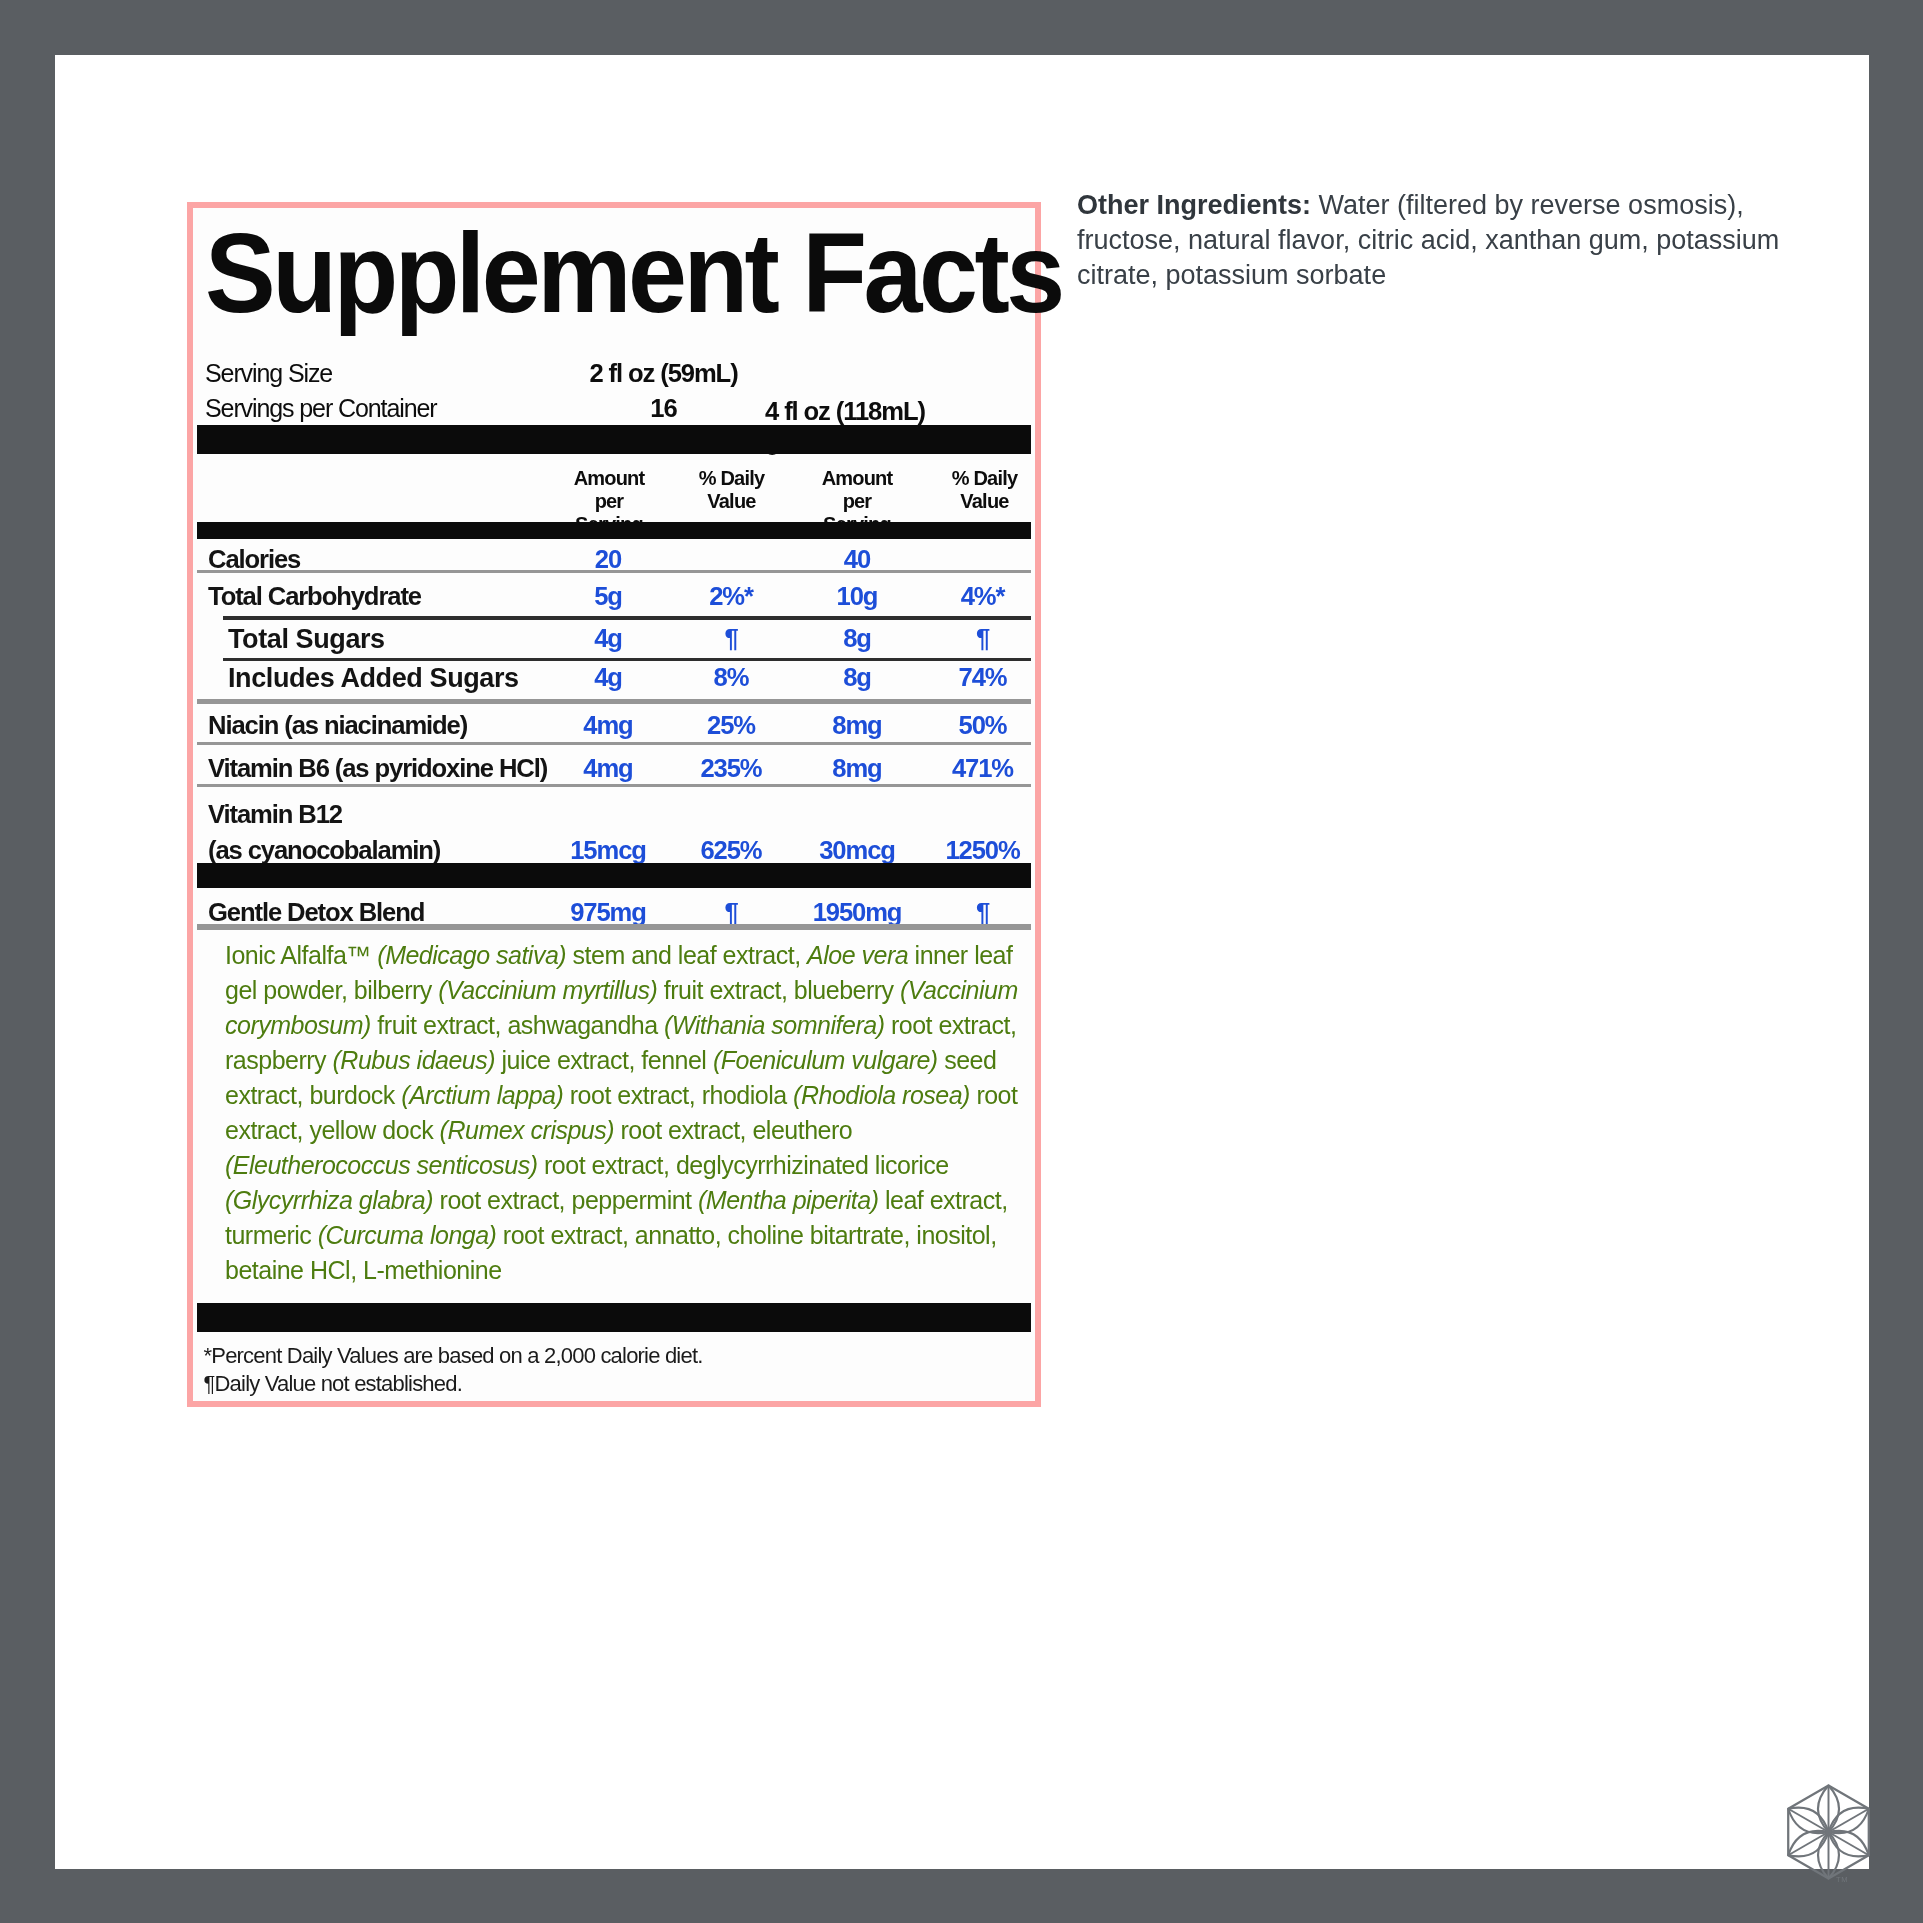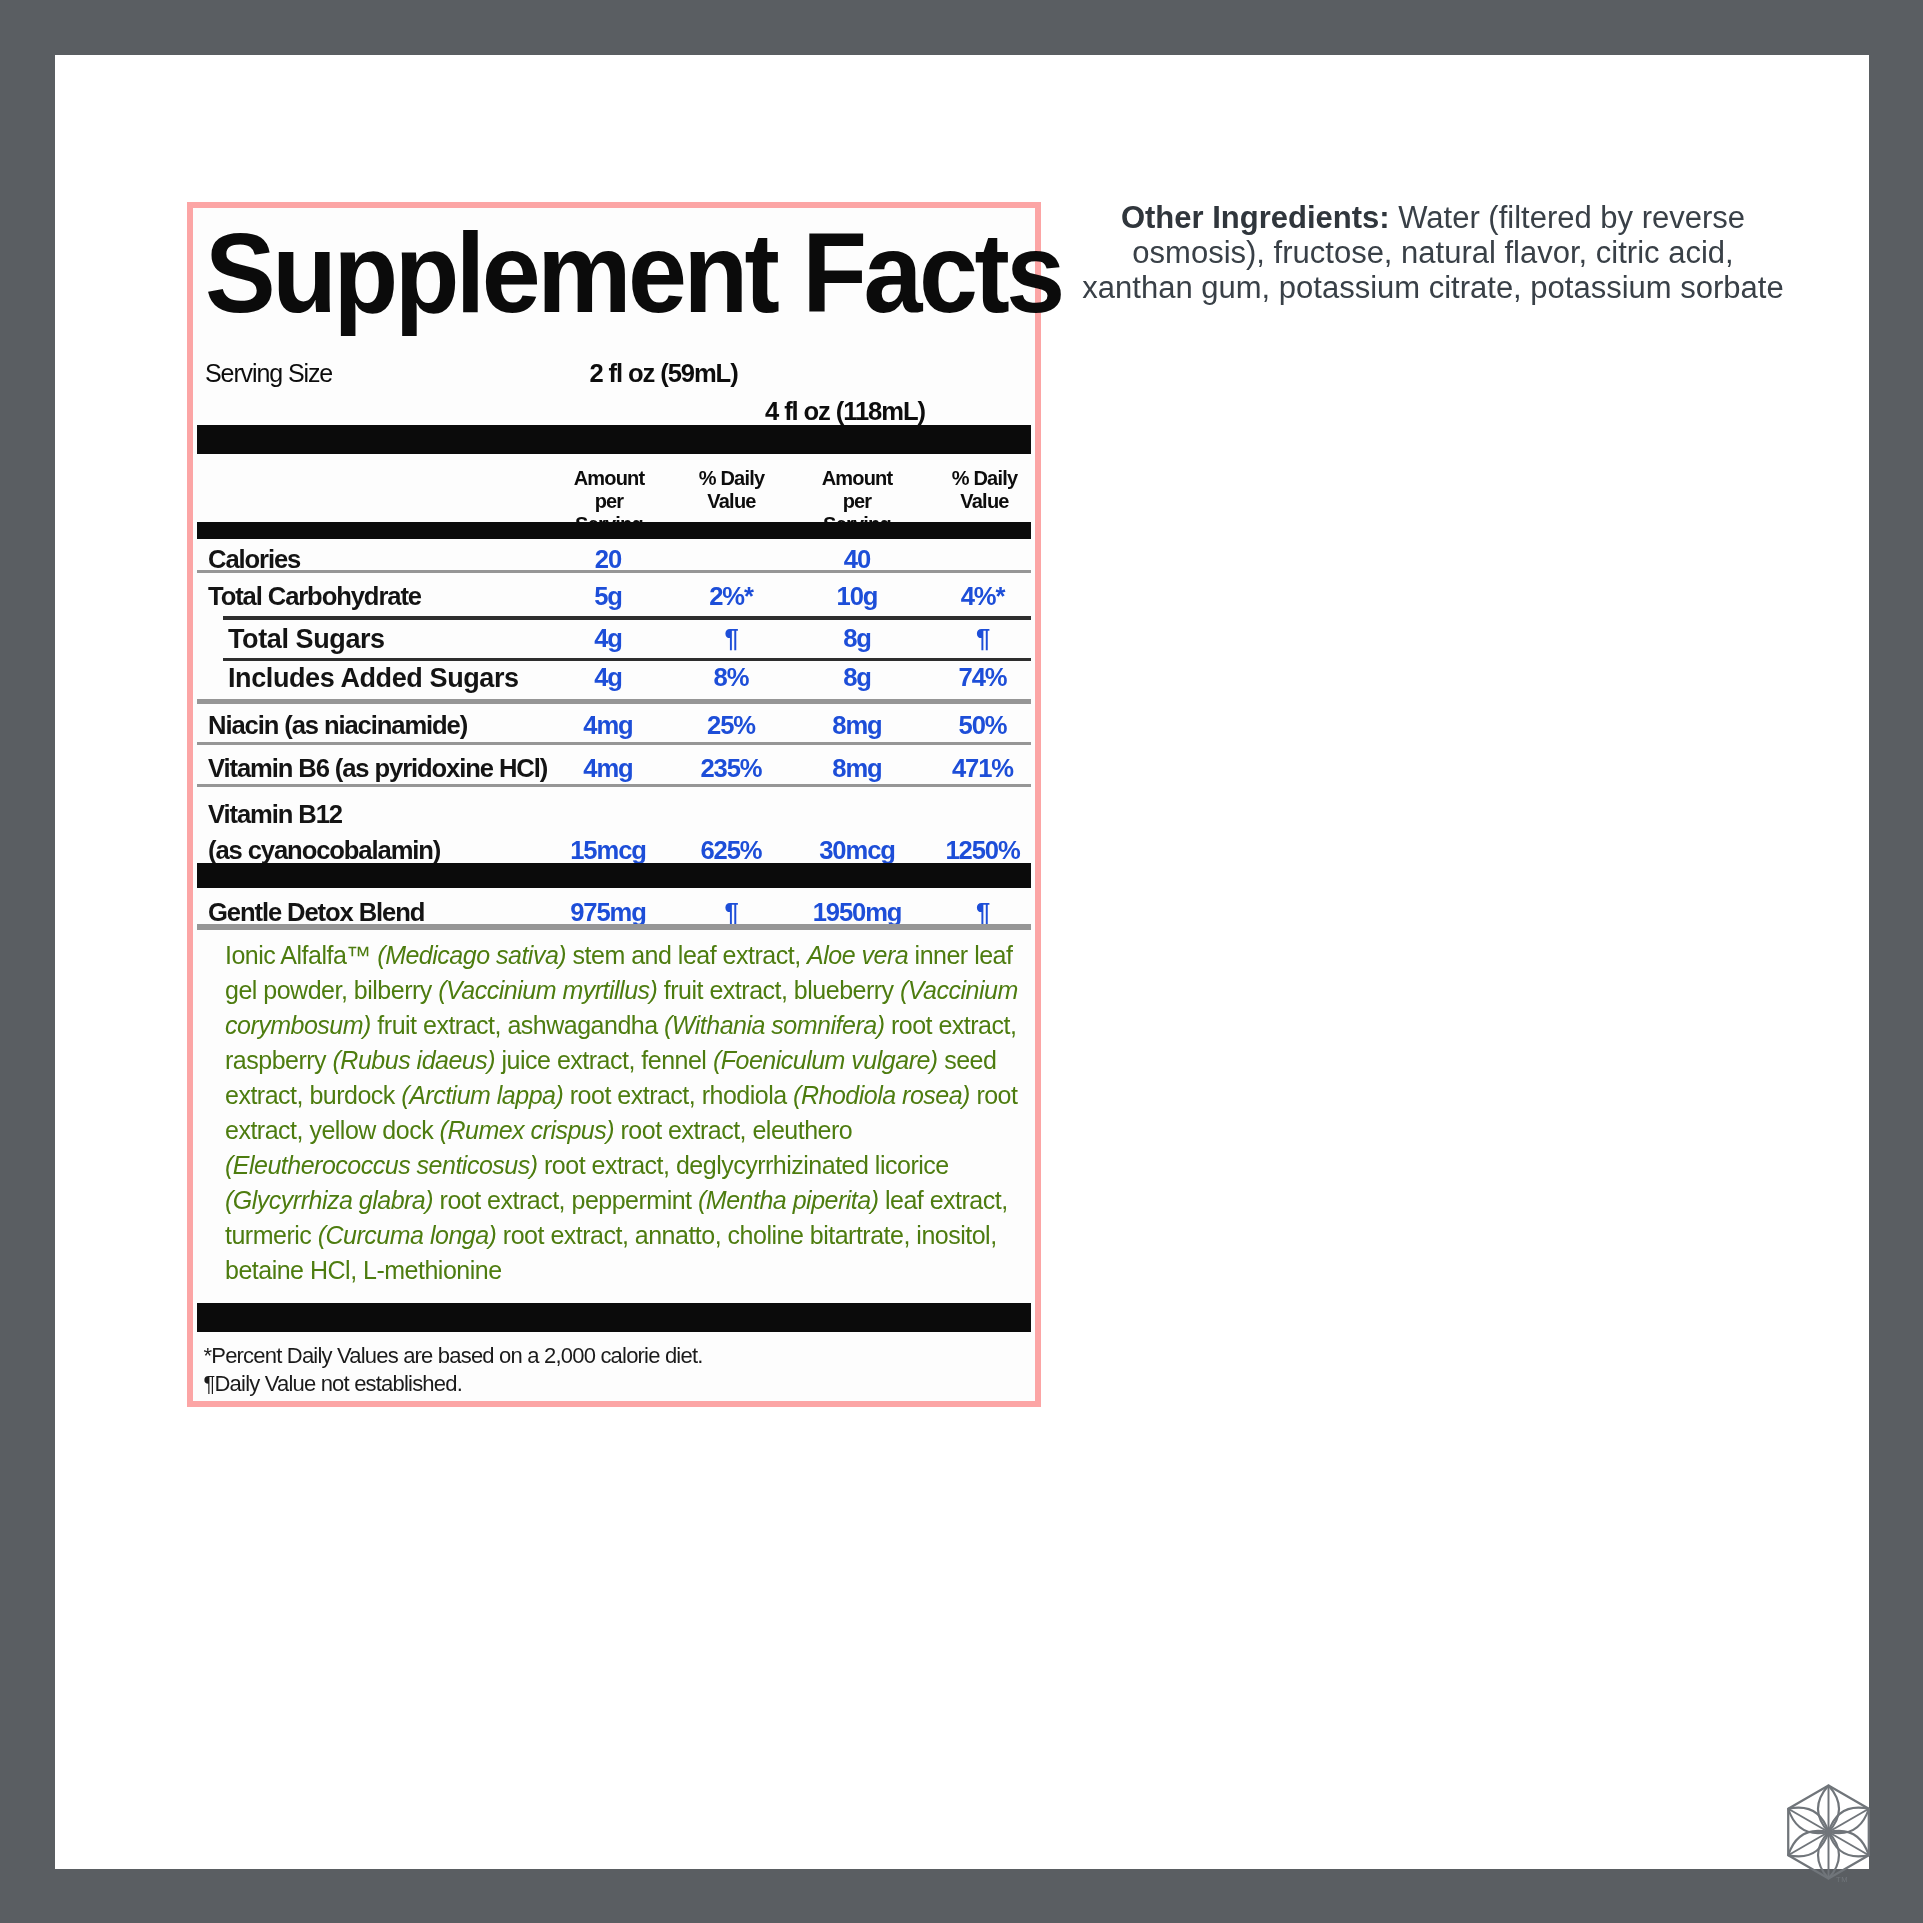--- a/index.html
+++ b/index.html
@@ -47,41 +47,46 @@
   .c2{left:478px;width:120px;}
   .c3{left:604px;width:120px;}
   .c4{left:735px;width:109px;}
   .blend-desc{
     position:absolute;left:32px;top:730px;width:806px;
     font-size:25px;line-height:35px;letter-spacing:-0.5px;color:#4d7c0f;
   }
   .footnote{position:absolute;left:10.5px;font-size:22px;letter-spacing:-0.8px;color:#1b1b1b;white-space:nowrap;}
   
   .other-ingredients{
-    position:absolute;left:1022px;top:145px;width:712px;
-    font-size:31px;line-height:35px;color:#394047;letter-spacing:0px;text-align:center;
+    position:absolute;left:1022px;top:133px;width:712px;
+    font-size:27px;line-height:35px;color:#394047;letter-spacing:0px;
   }
   .other-ingredients .b{font-weight:700;color:#30363c;}
   
   .logo{position:absolute;left:1724px;top:1726px;}
 </style>
 </head>
 <body>
 
 <div id="canvas">
   <div class="page">
 
     <div class="label-box">
 
       <div class="sf-title">Supplement Facts</div>
 
       <div class="srow" style="top:151px">
         <span class="slabel">Serving Size</span>
         <span class="sv1">2 fl oz (59mL)</span>
         <span class="sv2">4 fl oz (118mL)</span>
+      </div>
+      <div class="srow" style="top:186px">
+        <span class="slabel">Servings per Container</span>
+        <span class="sv1">16</span>
+        <span class="sv2">8</span>
       </div>
 
       <div class="bar" style="top:217px;height:28.6px"></div>
 
       <div class="hdr hc1" style="top:259px">Amount per Serving</div>
       <div class="hdr hc2" style="top:259px">% Daily Value</div>
       <div class="hdr hc3" style="top:259px">Amount per Serving</div>
       <div class="hdr hc4" style="top:259px">% Daily Value</div>
 
       <div class="bar" style="top:314px;height:16.5px"></div>

